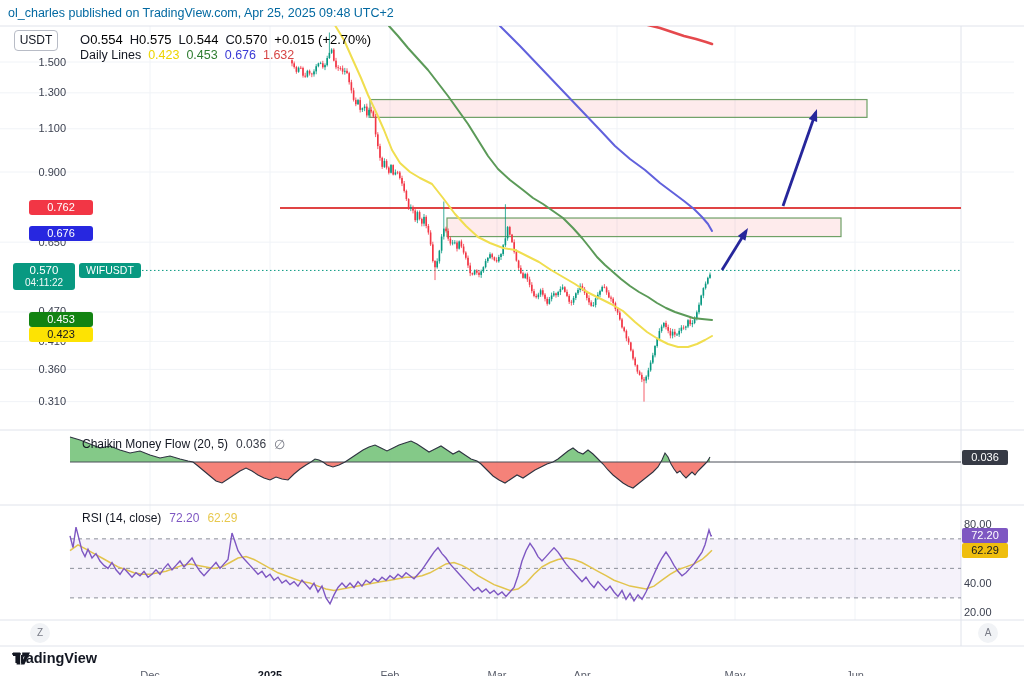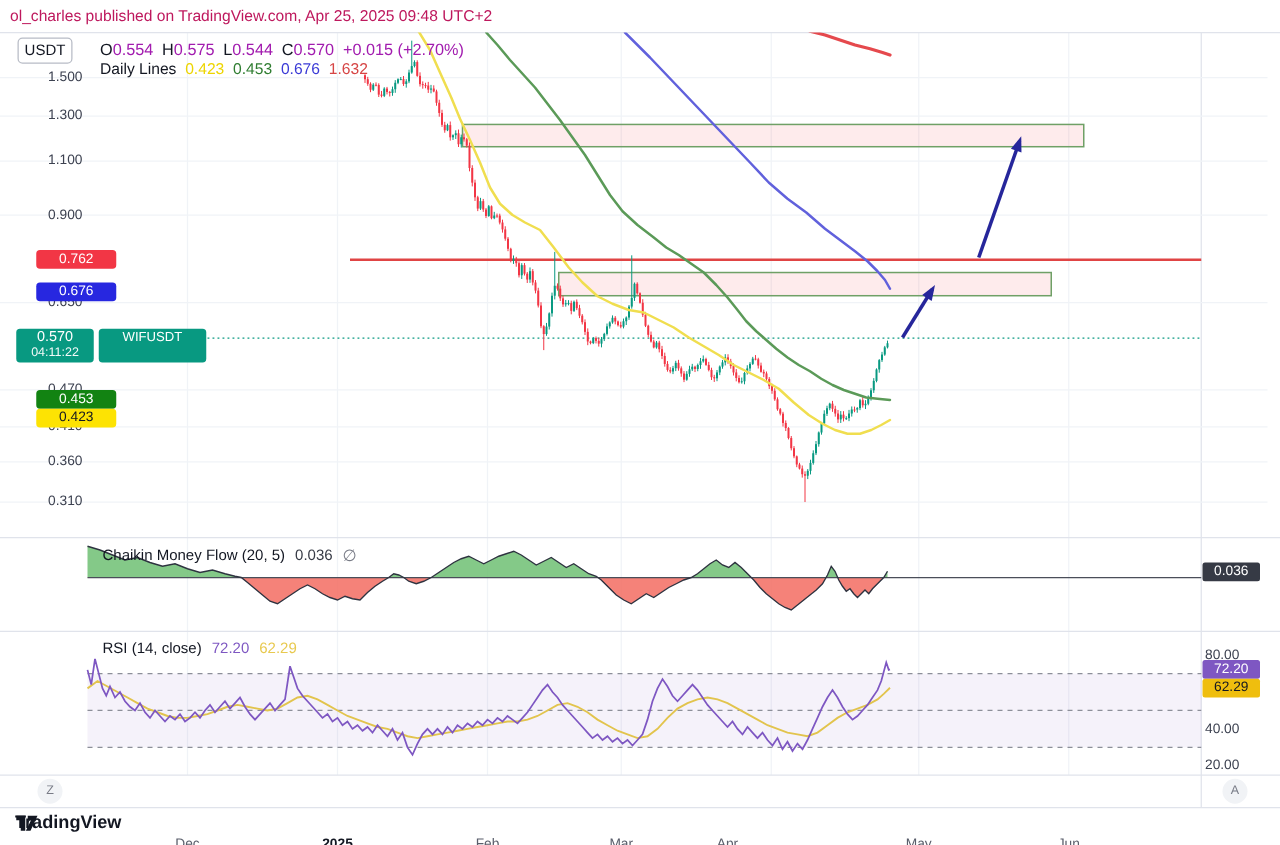--- a/index.html
+++ b/index.html
@@ -1,34 +1,34 @@
 <!DOCTYPE html>
 <html><head>
 <meta charset="utf-8">
 <style>
   html,body{margin:0;padding:0;background:#fff;}
   .stage{position:relative;width:1024px;height:676px;background:#fff;overflow:hidden;
          font-family:"Liberation Sans",sans-serif;-webkit-font-smoothing:antialiased;}
   svg{position:absolute;left:0;top:0;z-index:1;}
   .txt{position:absolute;z-index:3;white-space:nowrap;}
-  .attr{left:8px;top:6px;font-size:12.5px;color:#be185d;}
+  .attr{left:8px;top:6px;font-size:12.5px;color:#0369a1;}
   .chip{left:14px;top:30px;width:42px;height:19px;border:1px solid #B8BCC6;border-radius:4px;
         color:#131722;font-size:12px;text-align:center;line-height:19px;background:#fff;}
   .hdr{left:80px;display:flex;align-items:center;gap:7px;font-size:13px;color:#131722;}
-  .hdr .v{color:#a21caf;}
+  .hdr .v{color:#000000;}
   .hdr .pair{display:flex;gap:0;}
   .dl{left:80px;display:flex;gap:7px;font-size:12.5px;color:#131722;}
   .tick{position:absolute;left:6px;width:60px;text-align:right;font-size:11px;color:#3C4150;z-index:2;}
   .pbadge{position:absolute;left:29px;width:64px;height:15px;border-radius:3px;color:#fff;
           font-size:11px;text-align:center;line-height:15px;z-index:4;}
   .curbadge{position:absolute;left:13px;width:62px;height:27px;border-radius:3px;color:#fff;
             text-align:center;z-index:4;}
   .curbadge .p{font-size:11.5px;line-height:14px;}
   .curbadge .cd{font-size:10px;line-height:12px;opacity:.95;}
-  .symtag{position:absolute;left:79px;height:27px;padding:0 19px;border-radius:3px;color:#fff;
+  .symtag{position:absolute;left:79px;height:15px;padding:0 7px;border-radius:3px;color:#fff;
           font-size:10.5px;line-height:15px;z-index:4;}
   .ind{display:flex;gap:8px;font-size:12px;color:#131722;}
   .ind .icon{color:#787B86;font-size:13px;}
   .rlabel{position:absolute;left:964px;font-size:11px;color:#3C4150;z-index:2;}
   .rbadge{position:absolute;left:962px;width:46px;height:15px;border-radius:2px;font-size:11px;
           text-align:center;line-height:15px;z-index:4;}
   .tlabel{position:absolute;top:626px;transform:translateX(-50%);font-size:11px;color:#5A5E6B;z-index:2;margin-top:43px;}
   .tlabel.bold{color:#131722;font-weight:bold;}
   .zbtn{position:absolute;top:623px;width:20px;height:20px;border-radius:50%;background:#F1F3F6;
         color:#787B86;font-size:10px;text-align:center;line-height:20px;z-index:3;}

